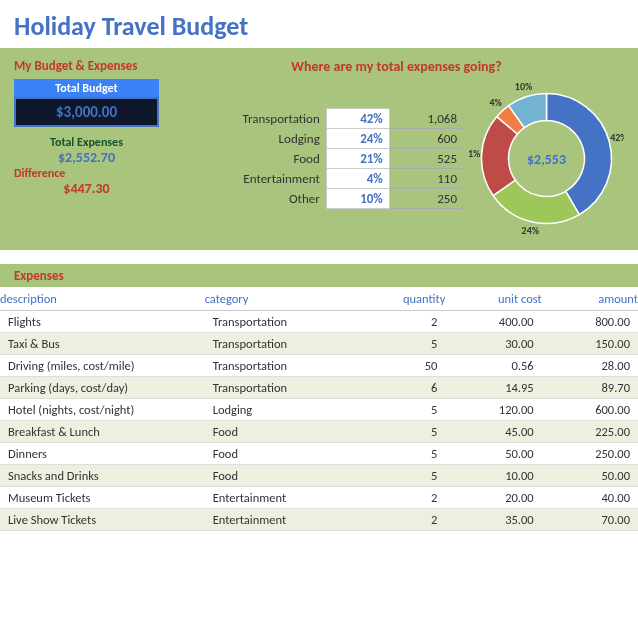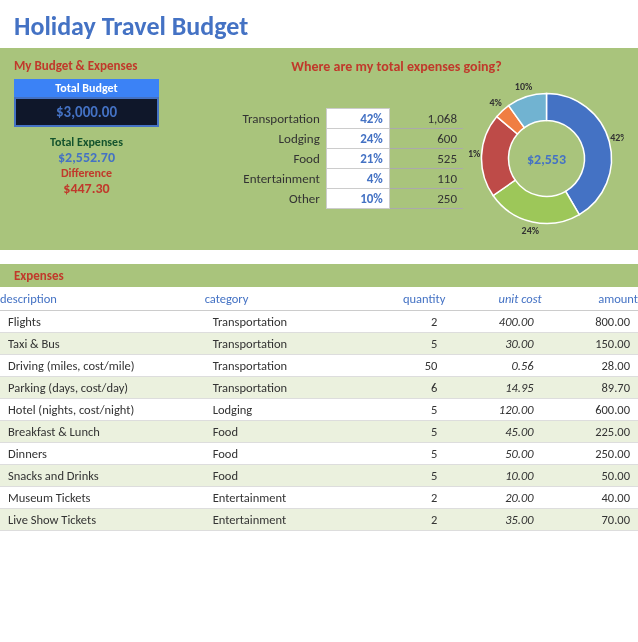--- a/index.html
+++ b/index.html
@@ -72,21 +72,21 @@
       color: #4472C4;
       font-weight: bold;
       font-size: 14px;
       text-align: center;
     }
 
     .budget-box .diff-label {
       color: #C0392B;
       font-weight: bold;
       font-size: 12px;
-      text-align: center;
+      text-align: left;
     }
 
     .budget-box .diff-value {
       color: #C0392B;
       font-weight: bold;
       font-size: 14px;
       text-align: center;
     }
 
     
@@ -215,21 +215,21 @@
       color: #333;
     }
 
     .expenses-table .num {
       text-align: right;
     }
 
     .col-desc { width: 170px; }
     .col-cat  { width: 130px; }
     .col-qty  { width: 70px; text-align: right; }
-    .col-unit { width: 80px; text-align: right; font-style: italic; }
+    .col-unit { width: 80px; text-align: right; }
     .col-amt  { width: 80px; text-align: right; }
   </style>
 </head>
 <body>
 
 <div class="page-title">Holiday Travel Budget</div>
 
 <div class="summary-section">
 
   <div class="budget-box">

